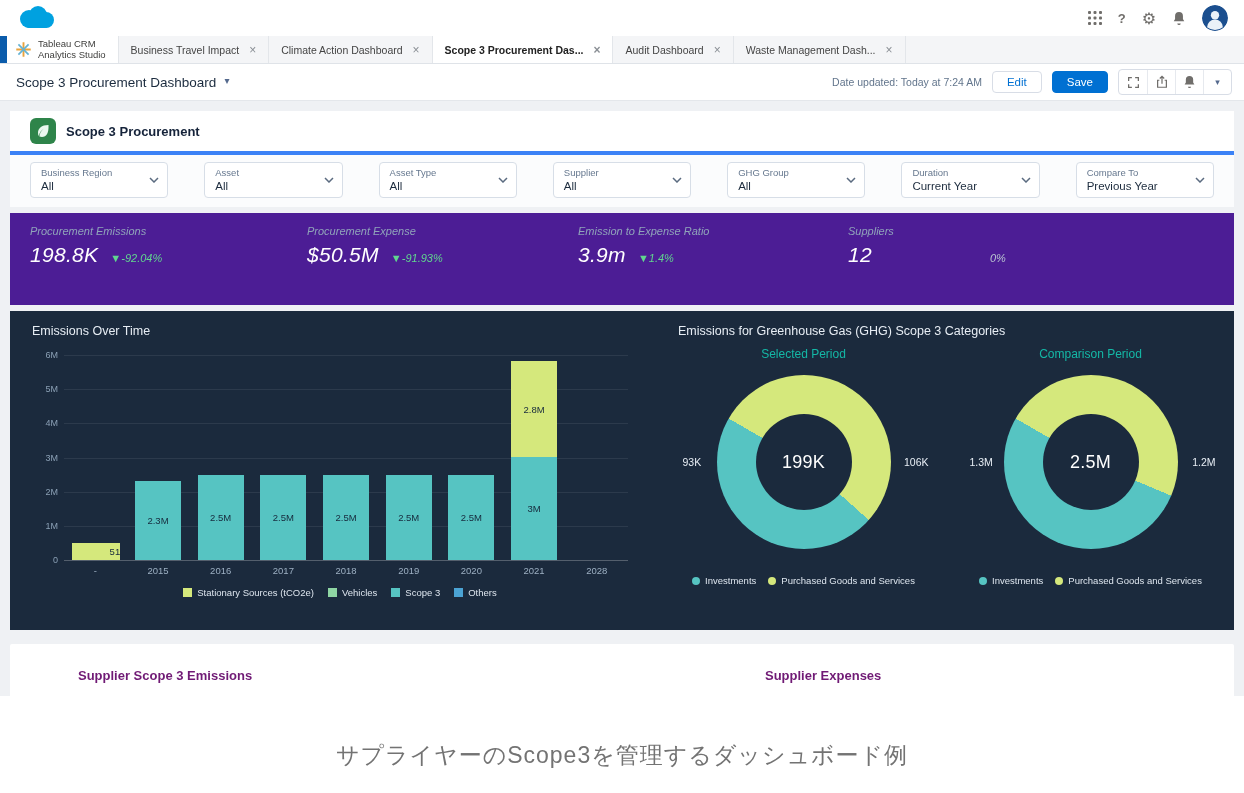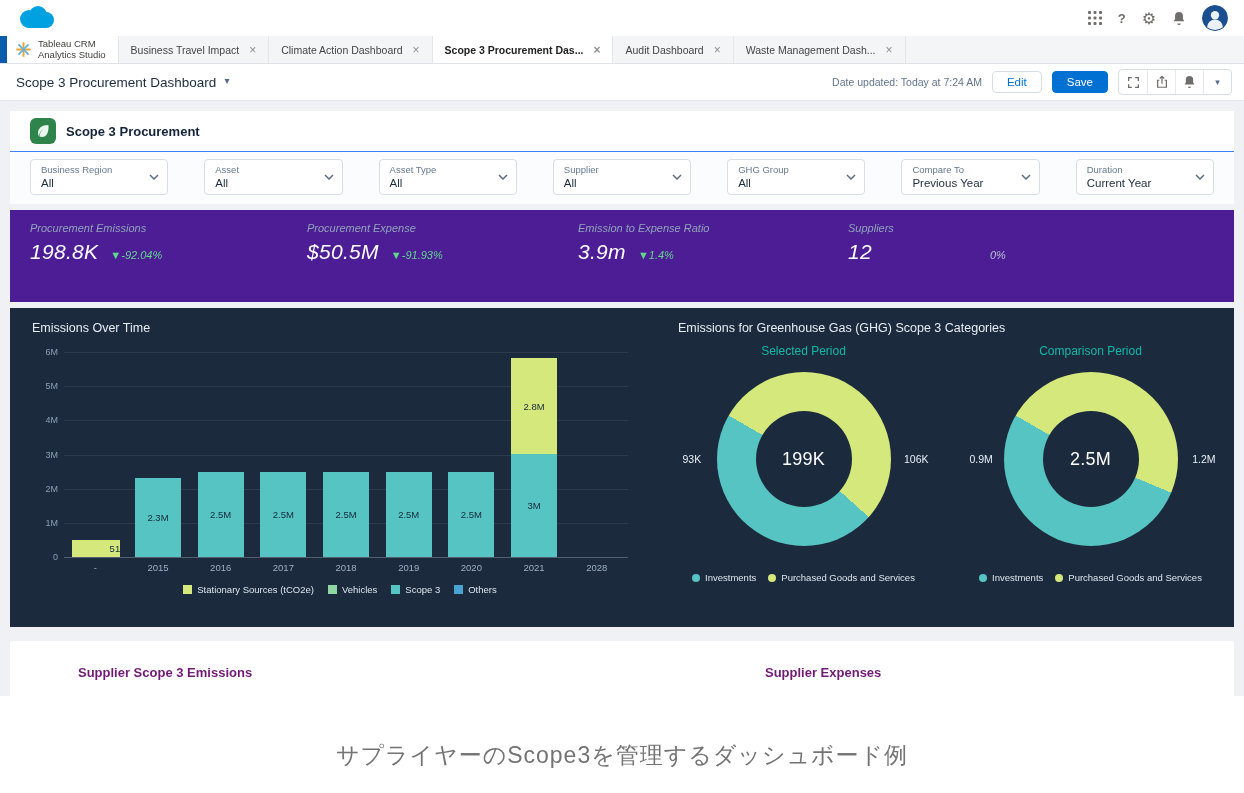--- a/index.html
+++ b/index.html
@@ -37,21 +37,21 @@
   .tb-icon { width:28px; height:24px; display:flex; align-items:center; justify-content:center; border-left:1px solid #e6e9ee; cursor:pointer; }
   .tb-icon:first-child { border-left:none; }
   .caret-cell { font-size:9px; color:#54698d; }
 
   
   .dashboard { background:#eff1f4; padding:10px 10px 0; height:595px; }
   .dash-top { background:#fff; }
   .dash-header { height:40px; display:flex; align-items:center; gap:10px; padding:0 20px; }
   .leaf-badge { width:26px; height:26px; border-radius:6px; background:#2e844a; display:flex; align-items:center; justify-content:center; }
   .dash-title { font-size:13px; font-weight:bold; color:#15233a; }
-  .filter-row { background:#fbfcfd; border-top:1px solid #3b82f6; padding:7px 20px 9px; display:flex; gap:36px; }
+  .filter-row { background:#fbfcfd; border-top:4px solid #3b82f6; padding:7px 20px 9px; display:flex; gap:36px; }
   .filter-box { flex:1; position:relative; background:#fff; border:1px solid #d7dee7; border-radius:4px; padding:4px 24px 5px 10px; cursor:pointer; }
   .filter-label { display:block; font-size:9.5px; color:#66788f; margin-bottom:2px; }
   .filter-value { display:block; font-size:11.5px; color:#1c2b3d; }
   .filter-caret { position:absolute; right:8px; top:50%; transform:translateY(-50%); display:flex; }
 
   
   .kpi-band { margin-top:6px; background:#4c1d95; height:92px; position:relative;font-style:italic; }
   .kpi { position:absolute; top:12px; }
   .kpi-0 { left:20px; } .kpi-1 { left:297px; } .kpi-2 { left:568px; } .kpi-3 { left:838px; }
   .kpi-label { font-size:11px; color:#90a4ba; }
@@ -271,31 +271,31 @@
           <div class="filter-box">
             <span class="filter-label">GHG Group</span>
             <span class="filter-value">All</span>
             <span class="filter-caret">
               <svg width="10" height="6" viewBox="0 0 10 6">
                 <path fill="none" stroke="#5b6b80" stroke-width="1.5" d="M1 1l4 4 4-4"></path>
               </svg>
             </span>
           </div>
           <div class="filter-box">
+            <span class="filter-label">Duration</span>
+            <span class="filter-value">Current Year</span>
+            <span class="filter-caret">
+              <svg width="10" height="6" viewBox="0 0 10 6">
+                <path fill="none" stroke="#5b6b80" stroke-width="1.5" d="M1 1l4 4 4-4"></path>
+              </svg>
+            </span>
+          </div>
+          <div class="filter-box">
             <span class="filter-label">Compare To</span>
             <span class="filter-value">Previous Year</span>
-            <span class="filter-caret">
-              <svg width="10" height="6" viewBox="0 0 10 6">
-                <path fill="none" stroke="#5b6b80" stroke-width="1.5" d="M1 1l4 4 4-4"></path>
-              </svg>
-            </span>
-          </div>
-          <div class="filter-box">
-            <span class="filter-label">Duration</span>
-            <span class="filter-value">Current Year</span>
             <span class="filter-caret">
               <svg width="10" height="6" viewBox="0 0 10 6">
                 <path fill="none" stroke="#5b6b80" stroke-width="1.5" d="M1 1l4 4 4-4"></path>
               </svg>
             </span>
           </div>
         </div>
     </div>
 
     <div id="kpis" class="kpi-band">
@@ -450,21 +450,21 @@
                 </div>
               </div>
             </div>
             <div class="donut-block">
               <div class="donut-subtitle">Comparison Period</div>
               <div class="donut-wrap">
                 <div class="donut-ring" style="background: conic-gradient(from 300deg, rgb(213, 232, 124) 0deg, rgb(213, 232, 124) 48%, rgb(86, 196, 194) 48%, rgb(86, 196, 194) 100%);"></div>
                 <div class="donut-hole">
                   <span class="donut-center">2.5M</span>
                 </div>
-                <span class="donut-side left">0.9M</span>
+                <span class="donut-side left">1.3M</span>
                 <span class="donut-side right">1.2M</span>
               </div>
               <div class="donut-legend">
                 <div class="legend-item">
                   <span class="legend-dot" style="background: rgb(86, 196, 194);"></span>
                   <span class="legend-text">Investments</span>
                 </div>
                 <div class="legend-item">
                   <span class="legend-dot" style="background: rgb(213, 232, 124);"></span>
                   <span class="legend-text">Purchased Goods and Services</span>

